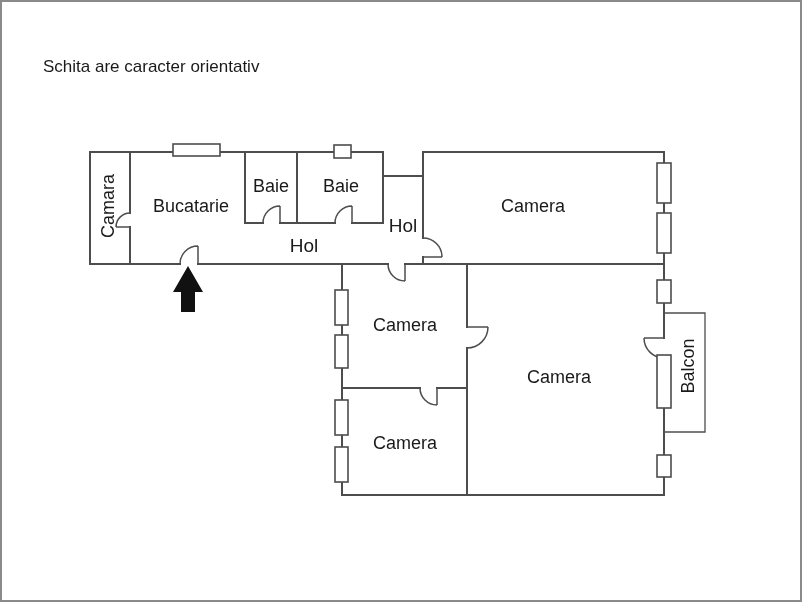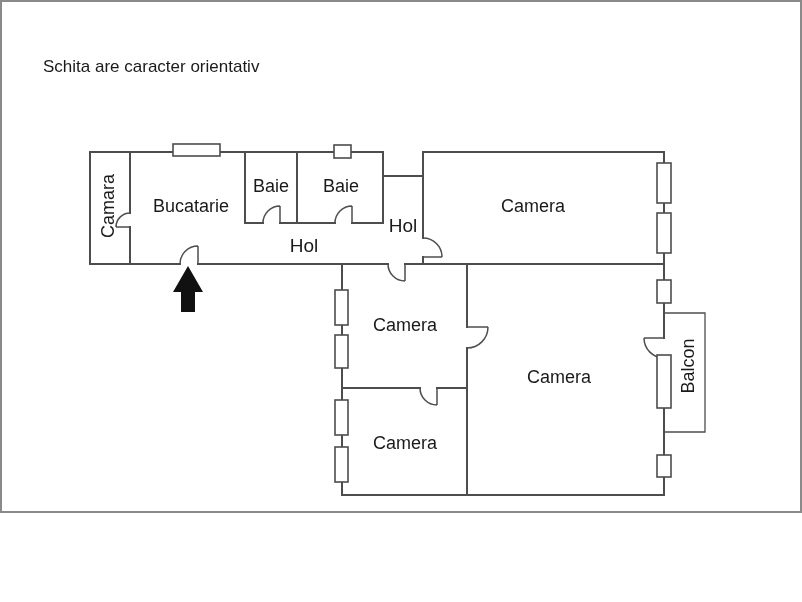--- a/index.html
+++ b/index.html
@@ -4,21 +4,21 @@
 <style>
   html, body {
     margin: 0;
     padding: 0;
     background: #ffffff;
     font-family: "Liberation Sans", "DejaVu Sans", sans-serif;
   }
   .frame {
     position: relative;
     width: 802px;
-    height: 513px;
+    height: 602px;
     box-sizing: border-box;
     border: 2px solid var(--c-frame_border, #8a8a8a);
     background: var(--c-background, #ffffff);
     overflow: hidden;
   }
   svg { display: block; }
   .wall {
     stroke: var(--c-wall, #4d4d4d);
     stroke-width: 2;
     fill: none;

